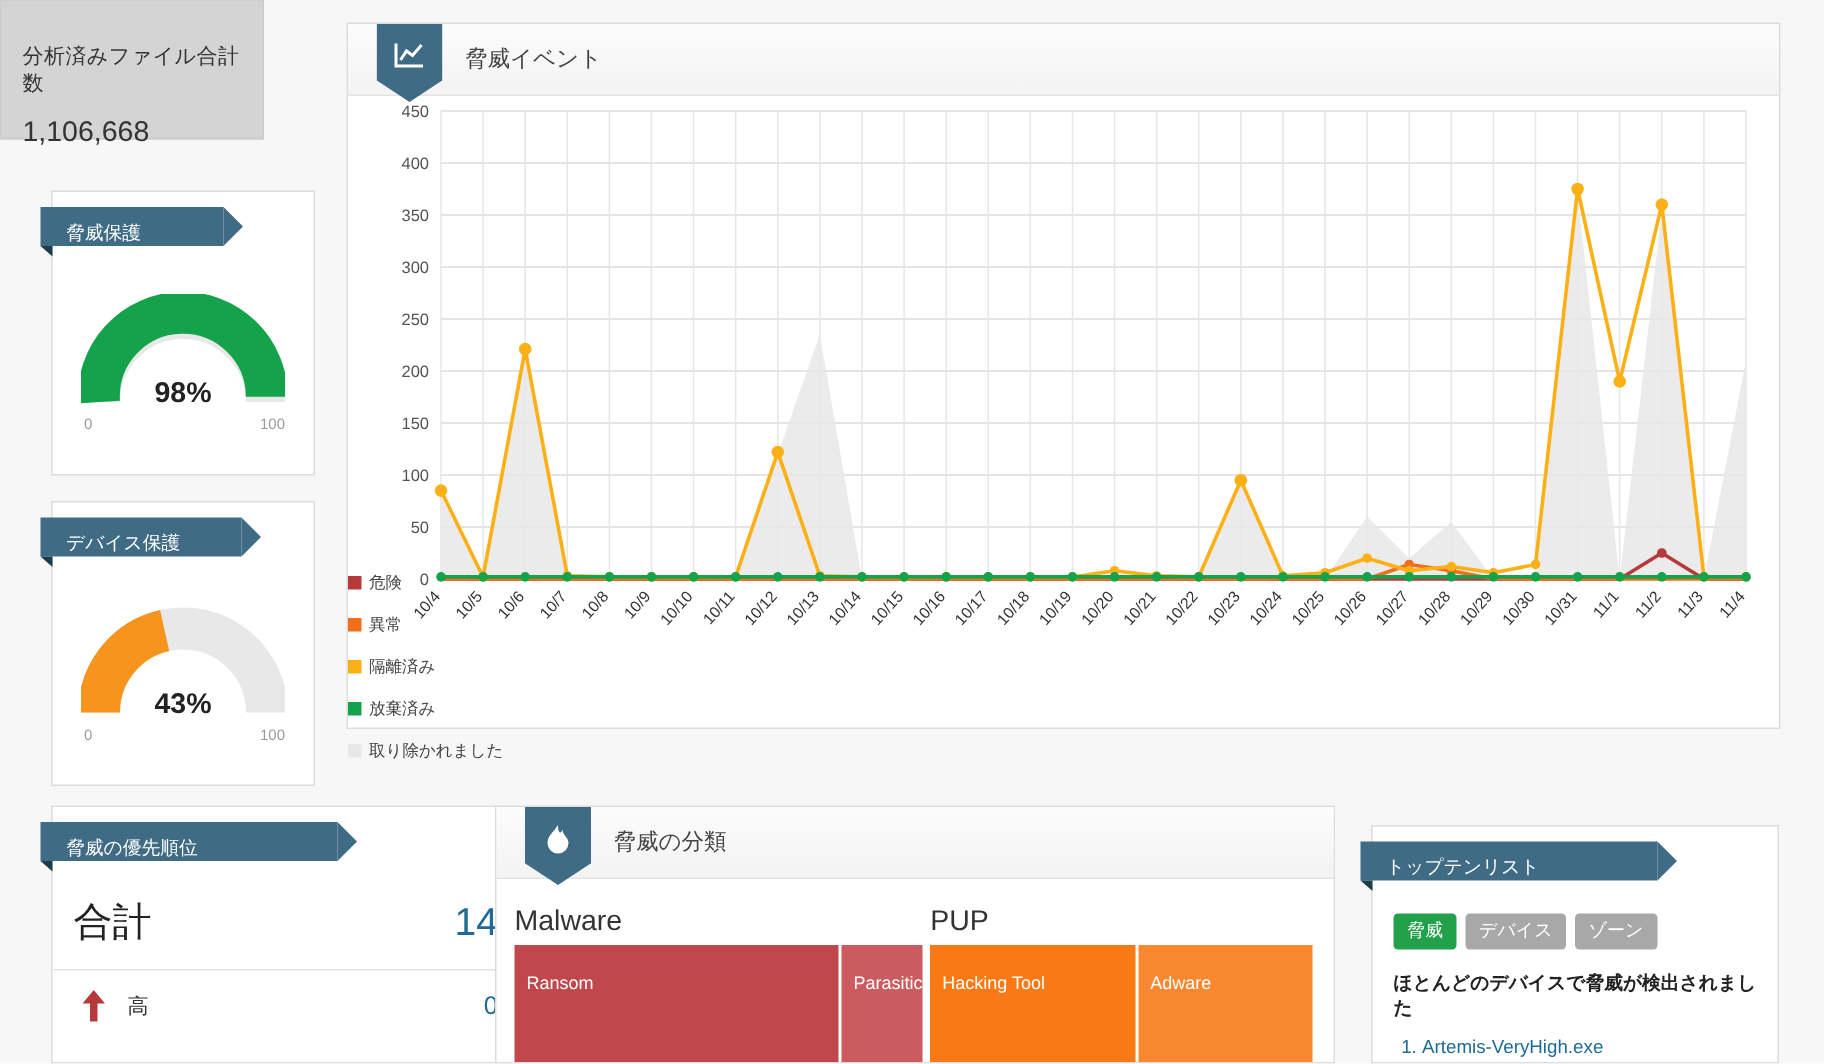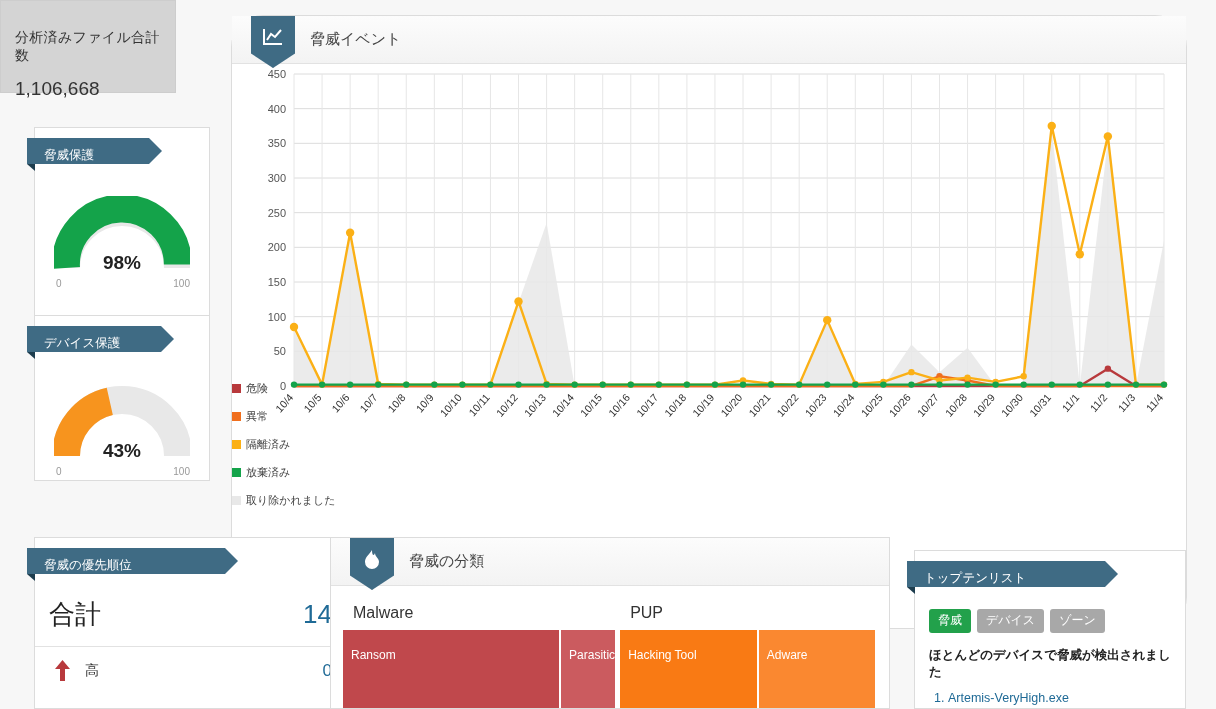--- a/index.html
+++ b/index.html
@@ -37,36 +37,36 @@
     border-bottom: 13px solid transparent;
   }
   .ribbon::before {
     content: ""; position: absolute; left: 0px; top: 26px;
     border-top: 7px solid #1d3d4e;
     border-left: 8px solid transparent;
   }
 
   
   #gauge1 { left: 34px; top: 127px; width: 176px; height: 190px; }
-  #gauge2 { left: 34px; top: 315px; width: 176px; height: 166px; }
+  #gauge2 { left: 34px; top: 334px; width: 176px; height: 190px; }
   .gauge-body { position: absolute; left: 0; top: 40px; width: 100%; height: 150px; }
   .gauge-wrap { position: relative; width: 136px; height: 78px; margin: 28px auto 0; }
   .gauge-wrap svg { display: block; }
   .gauge-pct {
     position: absolute; left: 0; width: 100%; bottom: 0px;
     text-align: center; font-size: 19px; font-weight: bold; color: #222;
   }
   .gauge-min, .gauge-max {
     position: absolute; top: 82px; font-size: 10px; color: #999;
   }
   .gauge-min { left: 2px; }
   .gauge-max { right: 0px; }
 
   
-  #chart-panel { left: 231px; top: 15px; width: 956px; height: 614px; border-radius: 32px; }
+  #chart-panel { left: 231px; top: 15px; width: 956px; height: 471px; }
   .panel-head {
     height: 48px; border-bottom: 1px solid #e2e2e2;
     background: linear-gradient(#fcfcfc, #f3f3f3);
     display: flex; align-items: center;
   }
   .panel-head .title { margin-left: 78px; font-size: 15px; color: #444; }
   .shield {
     position: absolute; left: 19px; top: 0; width: 44px; height: 52px;
     background: #3f6b84;
     clip-path: polygon(0 0, 100% 0, 100% 72%, 50% 100%, 0 72%);
@@ -102,21 +102,21 @@
     position: absolute; left: 0; width: 100%; height: 47px;
     display: flex; align-items: center; padding: 0 14px;
   }
   .prio-row .arrow { width: 26px; display: flex; justify-content: center; }
   .prio-row .nm { margin-left: 10px; font-size: 14px; color: #333; flex: 1; }
   .prio-row .n { font-size: 17px; color: #1f6a96; }
 
   
   #class-panel { left: 330px; top: 537px; width: 560px; height: 172px; }
   #treemap { position: absolute; left: 12px; top: 66px; right: 12px; bottom: 0; }
-  .tm-grouplabel { position: absolute; font-size: 16px; color: #333; top: 0; margin-left: 10px; }
+  .tm-grouplabel { position: absolute; font-size: 19px; color: #333; top: 0; }
   .tm-cell {
     position: absolute; top: 26px; bottom: 0;
     color: #fff; font-size: 12px; padding: 18px 8px 0 8px;
     overflow: hidden; white-space: nowrap;
   }
 
   
   #top10-panel { left: 914px; top: 550px; width: 272px; height: 159px; }
   #top10-body { position: absolute; left: 0; top: 44px; width: 100%; padding: 14px 14px 0 14px; }
   .tabs { display: flex; gap: 6px; }

